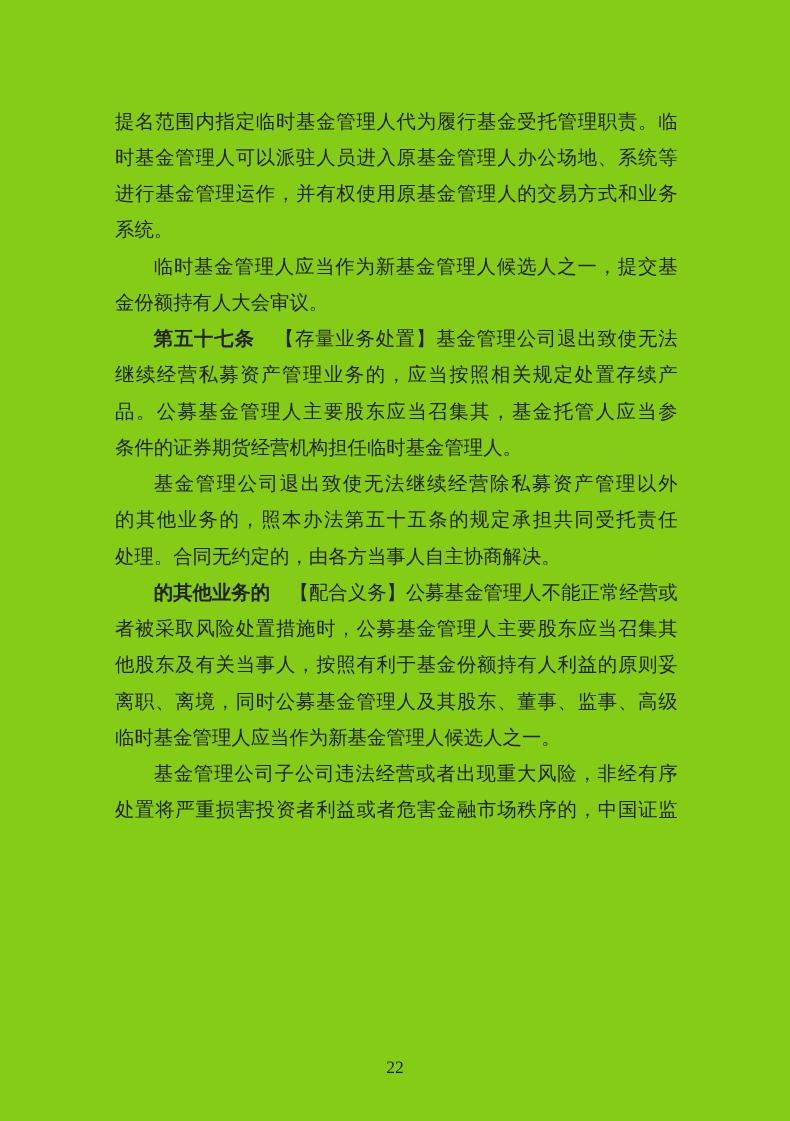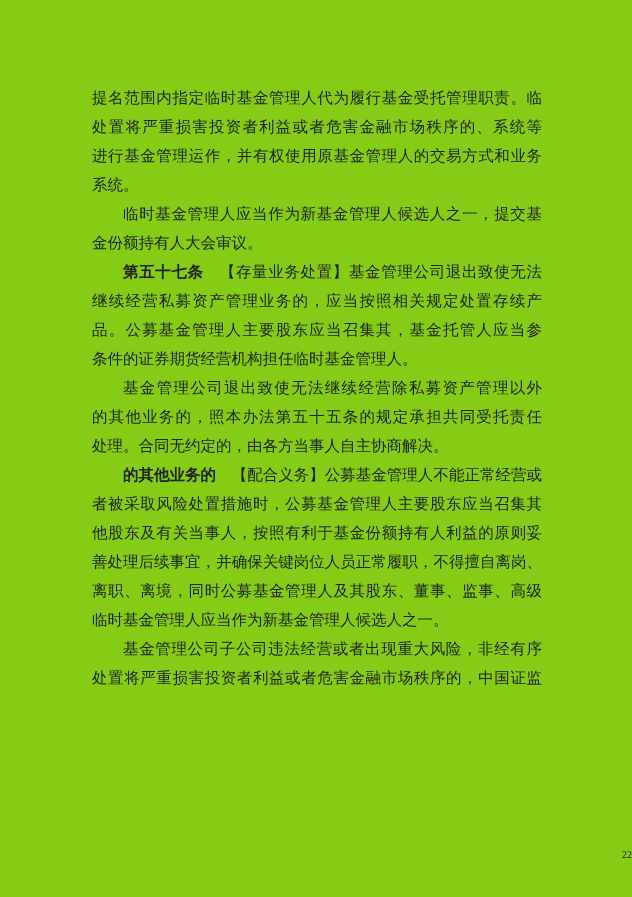--- a/index.html
+++ b/index.html
@@ -43,35 +43,35 @@
     text-indent: 31px;
   }
   .bold {
     font-weight: 700;
   }
   .page-number {
     position: absolute;
     top: 848px;
     left: 0;
     width: 100%;
-    text-align: right;
-    font-size: 10px;
+    text-align: center;
+    font-size: 14px;
     line-height: 14px;
     color: #1a1a1a;
     font-family: "Liberation Serif", "DejaVu Serif", serif;
   }
 </style>
 </head>
 <body>
 
 <div class="page">
   <div class="doc-body" style="color: rgb(34, 34, 34);">
       <div class="paragraph">
         <div class="line">提名范围内指定临时基金管理人代为履行基金受托管理职责。临</div>
-        <div class="line">处置将严重损害投资者利益或者危害金融市场秩序的、系统等</div>
+        <div class="line">时基金管理人可以派驻人员进入原基金管理人办公场地、系统等</div>
         <div class="line">进行基金管理运作，并有权使用原基金管理人的交易方式和业务</div>
         <div class="line para-last">系统。</div>
       </div>
       <div class="paragraph">
         <div class="line indent">临时基金管理人应当作为新基金管理人候选人之一，提交基</div>
         <div class="line para-last">金份额持有人大会审议。</div>
       </div>
       <div class="paragraph">
         <div class="line indent"><span class="bold">第五十七条</span>　【存量业务处置】基金管理公司退出致使无法</div>
         <div class="line">继续经营私募资产管理业务的，应当按照相关规定处置存续产</div>
@@ -80,21 +80,20 @@
       </div>
       <div class="paragraph">
         <div class="line indent">基金管理公司退出致使无法继续经营除私募资产管理以外</div>
         <div class="line">的其他业务的，照本办法第五十五条的规定承担共同受托责任</div>
         <div class="line para-last">处理。合同无约定的，由各方当事人自主协商解决。</div>
       </div>
       <div class="paragraph">
         <div class="line indent"><span class="bold">的其他业务的</span>　【配合义务】公募基金管理人不能正常经营或</div>
         <div class="line">者被采取风险处置措施时，公募基金管理人主要股东应当召集其</div>
         <div class="line">他股东及有关当事人，按照有利于基金份额持有人利益的原则妥</div>
-        <div class="line">善处理后续事宜，并确保关键岗位人员正常履职，不得擅自离岗、</div>
         <div class="line">离职、离境，同时公募基金管理人及其股东、董事、监事、高级</div>
         <div class="line para-last">临时基金管理人应当作为新基金管理人候选人之一。</div>
       </div>
       <div class="paragraph">
         <div class="line indent">基金管理公司子公司违法经营或者出现重大风险，非经有序</div>
         <div class="line">处置将严重损害投资者利益或者危害金融市场秩序的，中国证监</div>
       </div>
     </div>
   <div class="page-number">22</div>
 </div>

